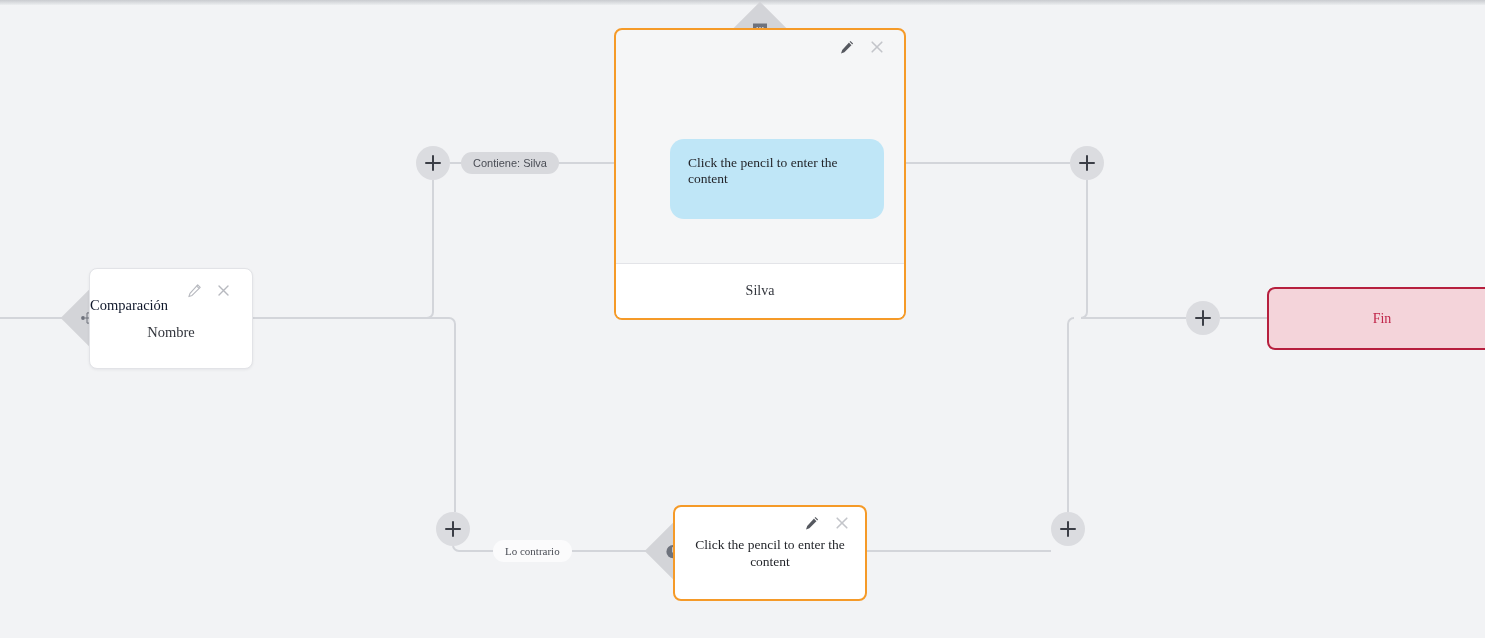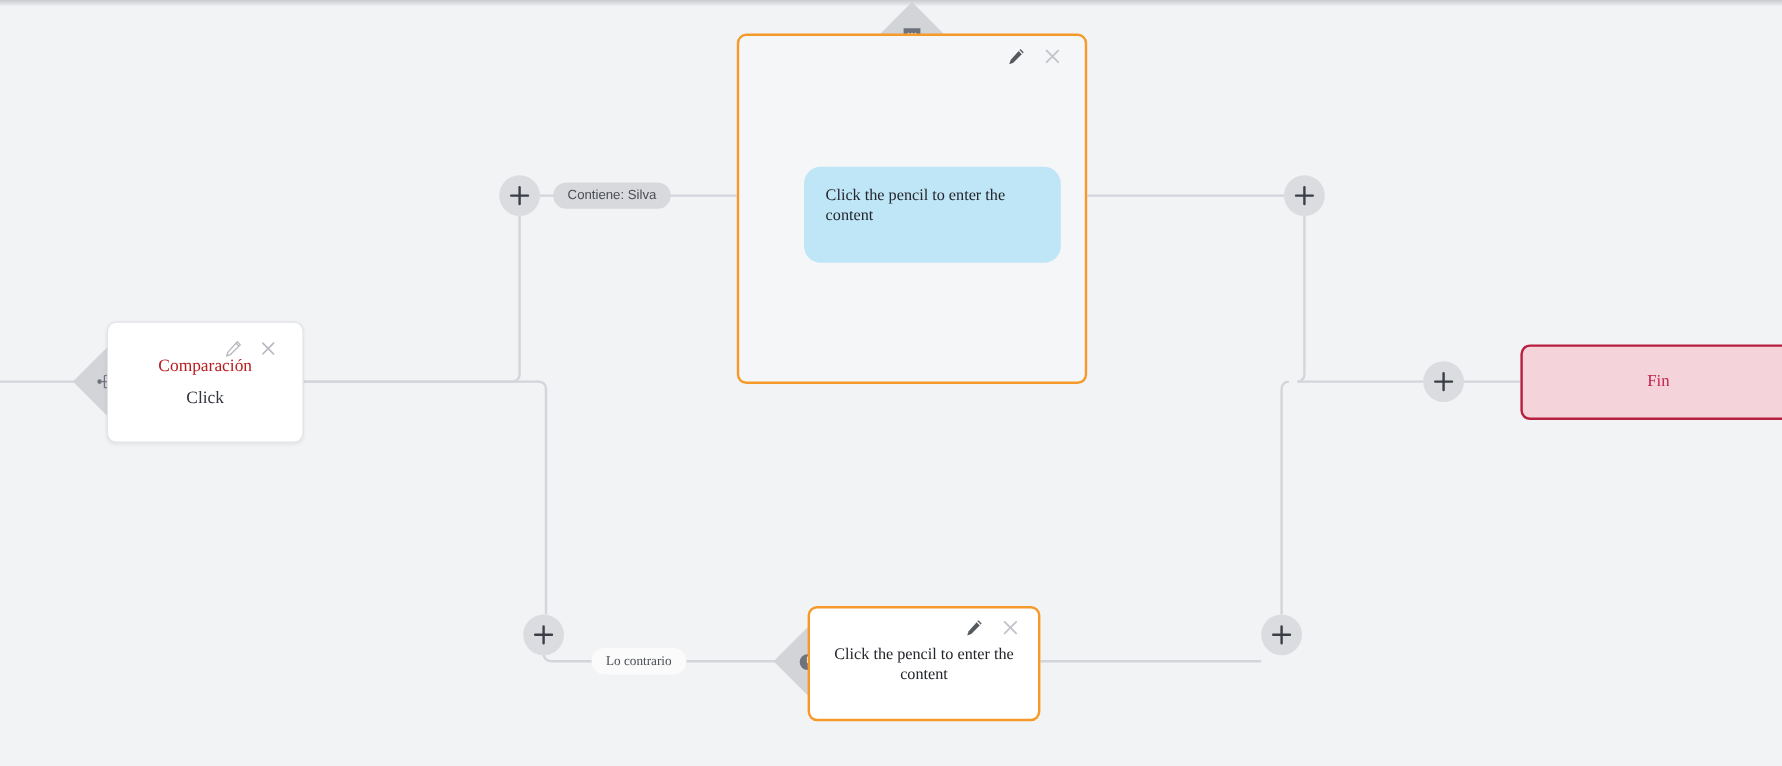--- a/index.html
+++ b/index.html
@@ -44,22 +44,22 @@
 
   
   .node{position:absolute;box-sizing:border-box;font-family:Liberation Serif, serif;}
 
   .node-compare{
     left:89px;top:268px;width:164px;height:101px;
     background:#ffffff;border:1px solid #e2e3e7;border-radius:8px;
     box-shadow:0 1px 3px rgba(16,24,40,.06);
   }
   .node-compare .title{
-    position:absolute;left:0;right:0;top:28px;text-align:center;
-    font-size:14.5px;color:#b91c1c;
+    position:absolute;left:0;right:0;top:28px;text-align:left;
+    font-size:14.5px;color:#0f172a;
   }
   .node-compare .subtitle{
     position:absolute;left:0;right:0;top:55px;text-align:center;
     font-size:14.5px;color:#33363d;
   }
 
   
   .actions{position:absolute;display:flex;gap:14px;align-items:center;}
   .icon-btn{cursor:pointer;display:block;line-height:0;}
 
@@ -194,21 +194,21 @@
           <path d="M10.2 3.1 L12.9 5.8" stroke="#b7b9bf" stroke-width="1.2"></path>
         </svg>
       </span>
       <span class="icon-btn">
         <svg width="15" height="15" viewBox="0 0 16 16">
           <path d="M3.2 3.2 L12.8 12.8 M12.8 3.2 L3.2 12.8" stroke="#b7b9bf" stroke-width="1.5" stroke-linecap="round"></path>
         </svg>
       </span>
     </div>
     <div class="title">Comparación</div>
-    <div class="subtitle">Click</div>
+    <div class="subtitle">Nombre</div>
   </div>
 
   <div class="diamond" style="left:740px;top:10px">
     <span class="glyph">
       <svg width="18" height="18" viewBox="0 0 18 18">
         <path d="M2 2.6 H16 V12.2 H6.1 L3.3 15.2 V12.2 H2 Z" fill="#6e727c"></path>
         <circle cx="6.2" cy="7.3" r="0.95" fill="#ffffff"></circle>
         <circle cx="9.0" cy="7.3" r="0.95" fill="#ffffff"></circle>
         <circle cx="11.8" cy="7.3" r="0.95" fill="#ffffff"></circle>
       </svg>
@@ -226,20 +226,23 @@
         <span class="icon-btn">
           <svg width="16" height="16" viewBox="0 0 16 16">
             <path d="M3.2 3.2 L12.8 12.8 M12.8 3.2 L3.2 12.8" stroke="#c3c5ca" stroke-width="1.6" stroke-linecap="round"></path>
           </svg>
         </span>
       </div>
       <div class="bubble">
         <span>Click the pencil to enter the content</span>
       </div>
     </div>
+    <div class="footer">
+      <span>Silva</span>
+    </div>
   </div>
 
   <div class="diamond" style="left:653px;top:531px">
     <span class="glyph">
       <svg width="17" height="17" viewBox="0 0 17 17">
         <circle cx="8.5" cy="8.5" r="6.6" fill="#6e727c"></circle>
         <path d="M8.5 4.4 V8.7 L11.4 10.5" stroke="#ffffff" stroke-width="1.2" fill="none" stroke-linecap="round"></path>
       </svg>
     </span>
   </div>

